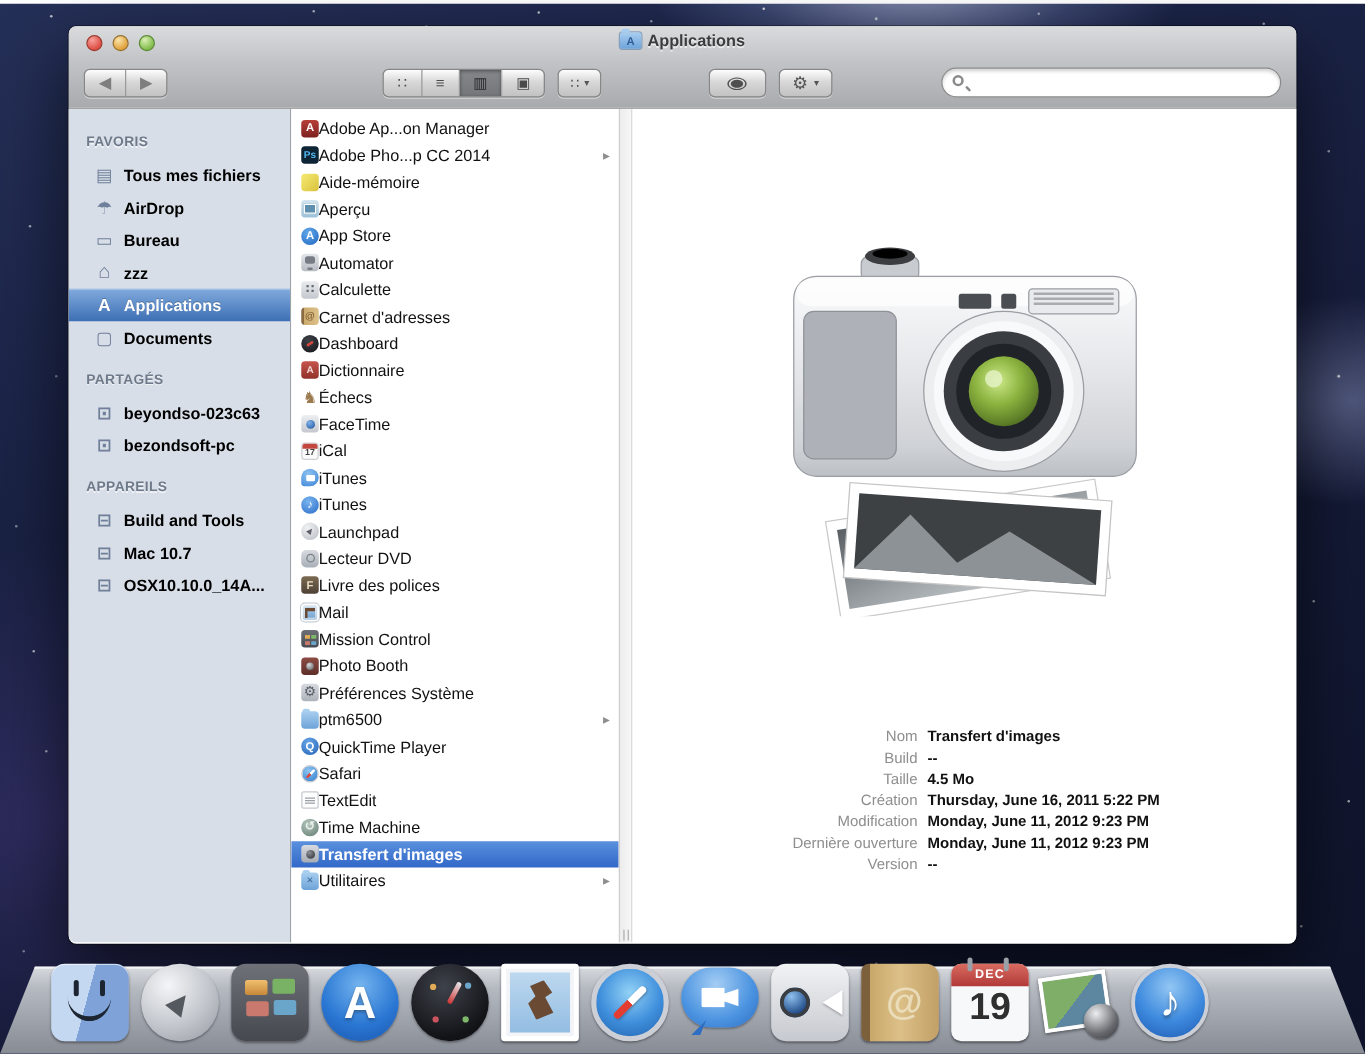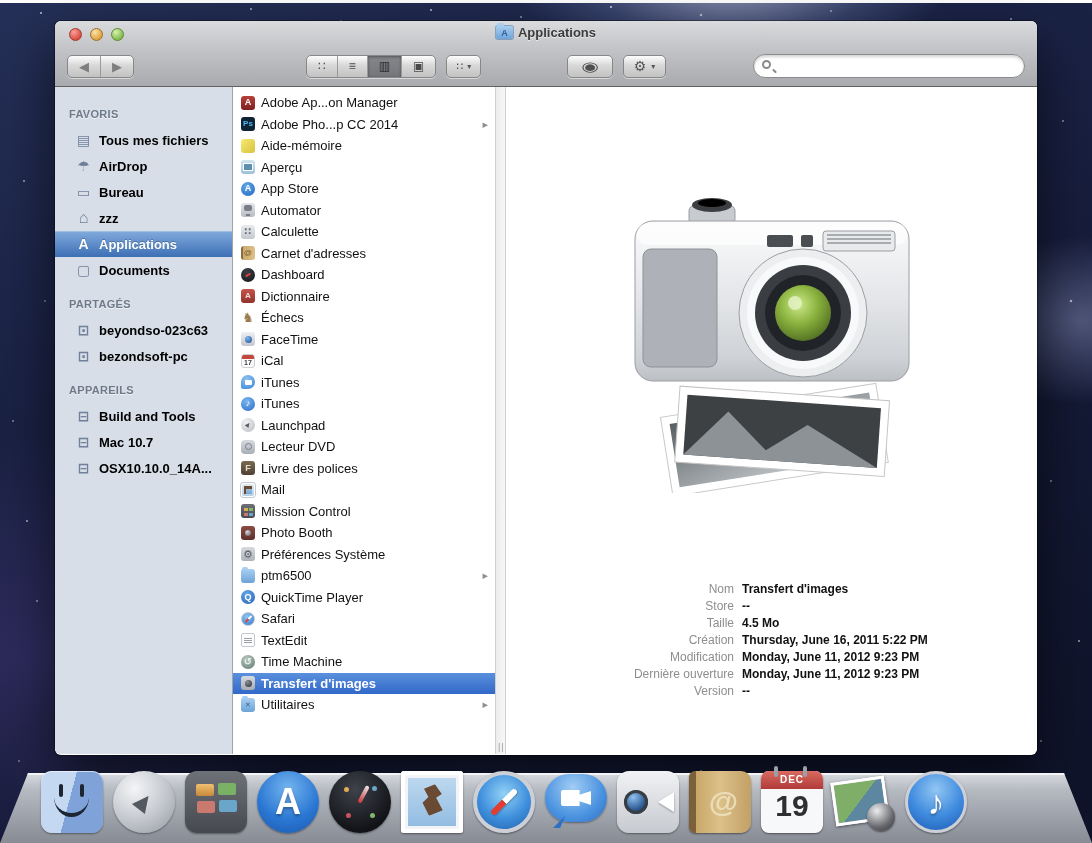--- a/index.html
+++ b/index.html
@@ -93,21 +93,21 @@
   .i-all-files-icon::before { content:"▤"; }
   .i-airdrop-icon::before { content:"☂"; }
   .i-desktop-icon::before { content:"▭"; }
   .i-home-icon::before { content:"⌂"; font-size:16px; }
   .i-applications-a-icon::before { content:"A"; font-weight:bold; font-size:14px; }
   .i-documents-icon::before { content:"▢"; }
   .i-shared-pc-icon::before { content:"⊡"; }
   .i-drive-icon::before { content:"⊟"; }
 
   .list-col { width:262px; background:#fff; flex:none; padding-top:5px; overflow:hidden; }
-  .list-item { height:21.5px; display:flex; align-items:center; gap:6px; padding:0 6px 0 8px;
+  .list-item { height:21.5px; display:flex; align-items:center; padding:0 6px 0 8px;
     font-size:13px; color:#111; position:relative; cursor:default; }
   .list-item.selected { background:linear-gradient(#5a90dd,#3268c8); color:#fff; font-weight:bold; }
   .list-item.has-arrow::after { content:"▸"; position:absolute; right:7px; color:#8f8f8f; font-size:11px; }
   .label-ell { white-space:nowrap; overflow:hidden; text-overflow:ellipsis; }
   .li { width:14px; height:14px; border-radius:3px; flex:none; display:inline-flex; align-items:center;
     justify-content:center; font-size:9px; font-weight:bold; line-height:1; position:relative; }
   .i-adobe-application-manager-icon { background:linear-gradient(#b8403a,#7c2220); } .i-adobe-application-manager-icon::before { content:"A"; color:#fff; }
   .i-photoshop-icon { background:#0c2433; } .i-photoshop-icon::before { content:"Ps"; color:#54b6f2; font-size:8px; }
   .i-stickies-icon { background:linear-gradient(135deg,#f6ea72,#d9c23e); }
   .i-preview-app-icon { background:linear-gradient(#d4e5ef,#9dc1d8); } .i-preview-app-icon::before { content:""; width:8px; height:6px; background:#5e8fae; border:1px solid #fff; }
@@ -556,21 +556,21 @@
         </svg>
       </div>
       <div class="preview-details">
 
           <div class="detail-row">
             <span class="detail-label">Nom</span>
             <span class="detail-value">Transfert d'images</span>
           </div>
 
           <div class="detail-row">
-            <span class="detail-label">Store</span>
+            <span class="detail-label">Build</span>
             <span class="detail-value">--</span>
           </div>
 
           <div class="detail-row">
             <span class="detail-label">Taille</span>
             <span class="detail-value">4.5 Mo</span>
           </div>
 
           <div class="detail-row">
             <span class="detail-label">Création</span>

